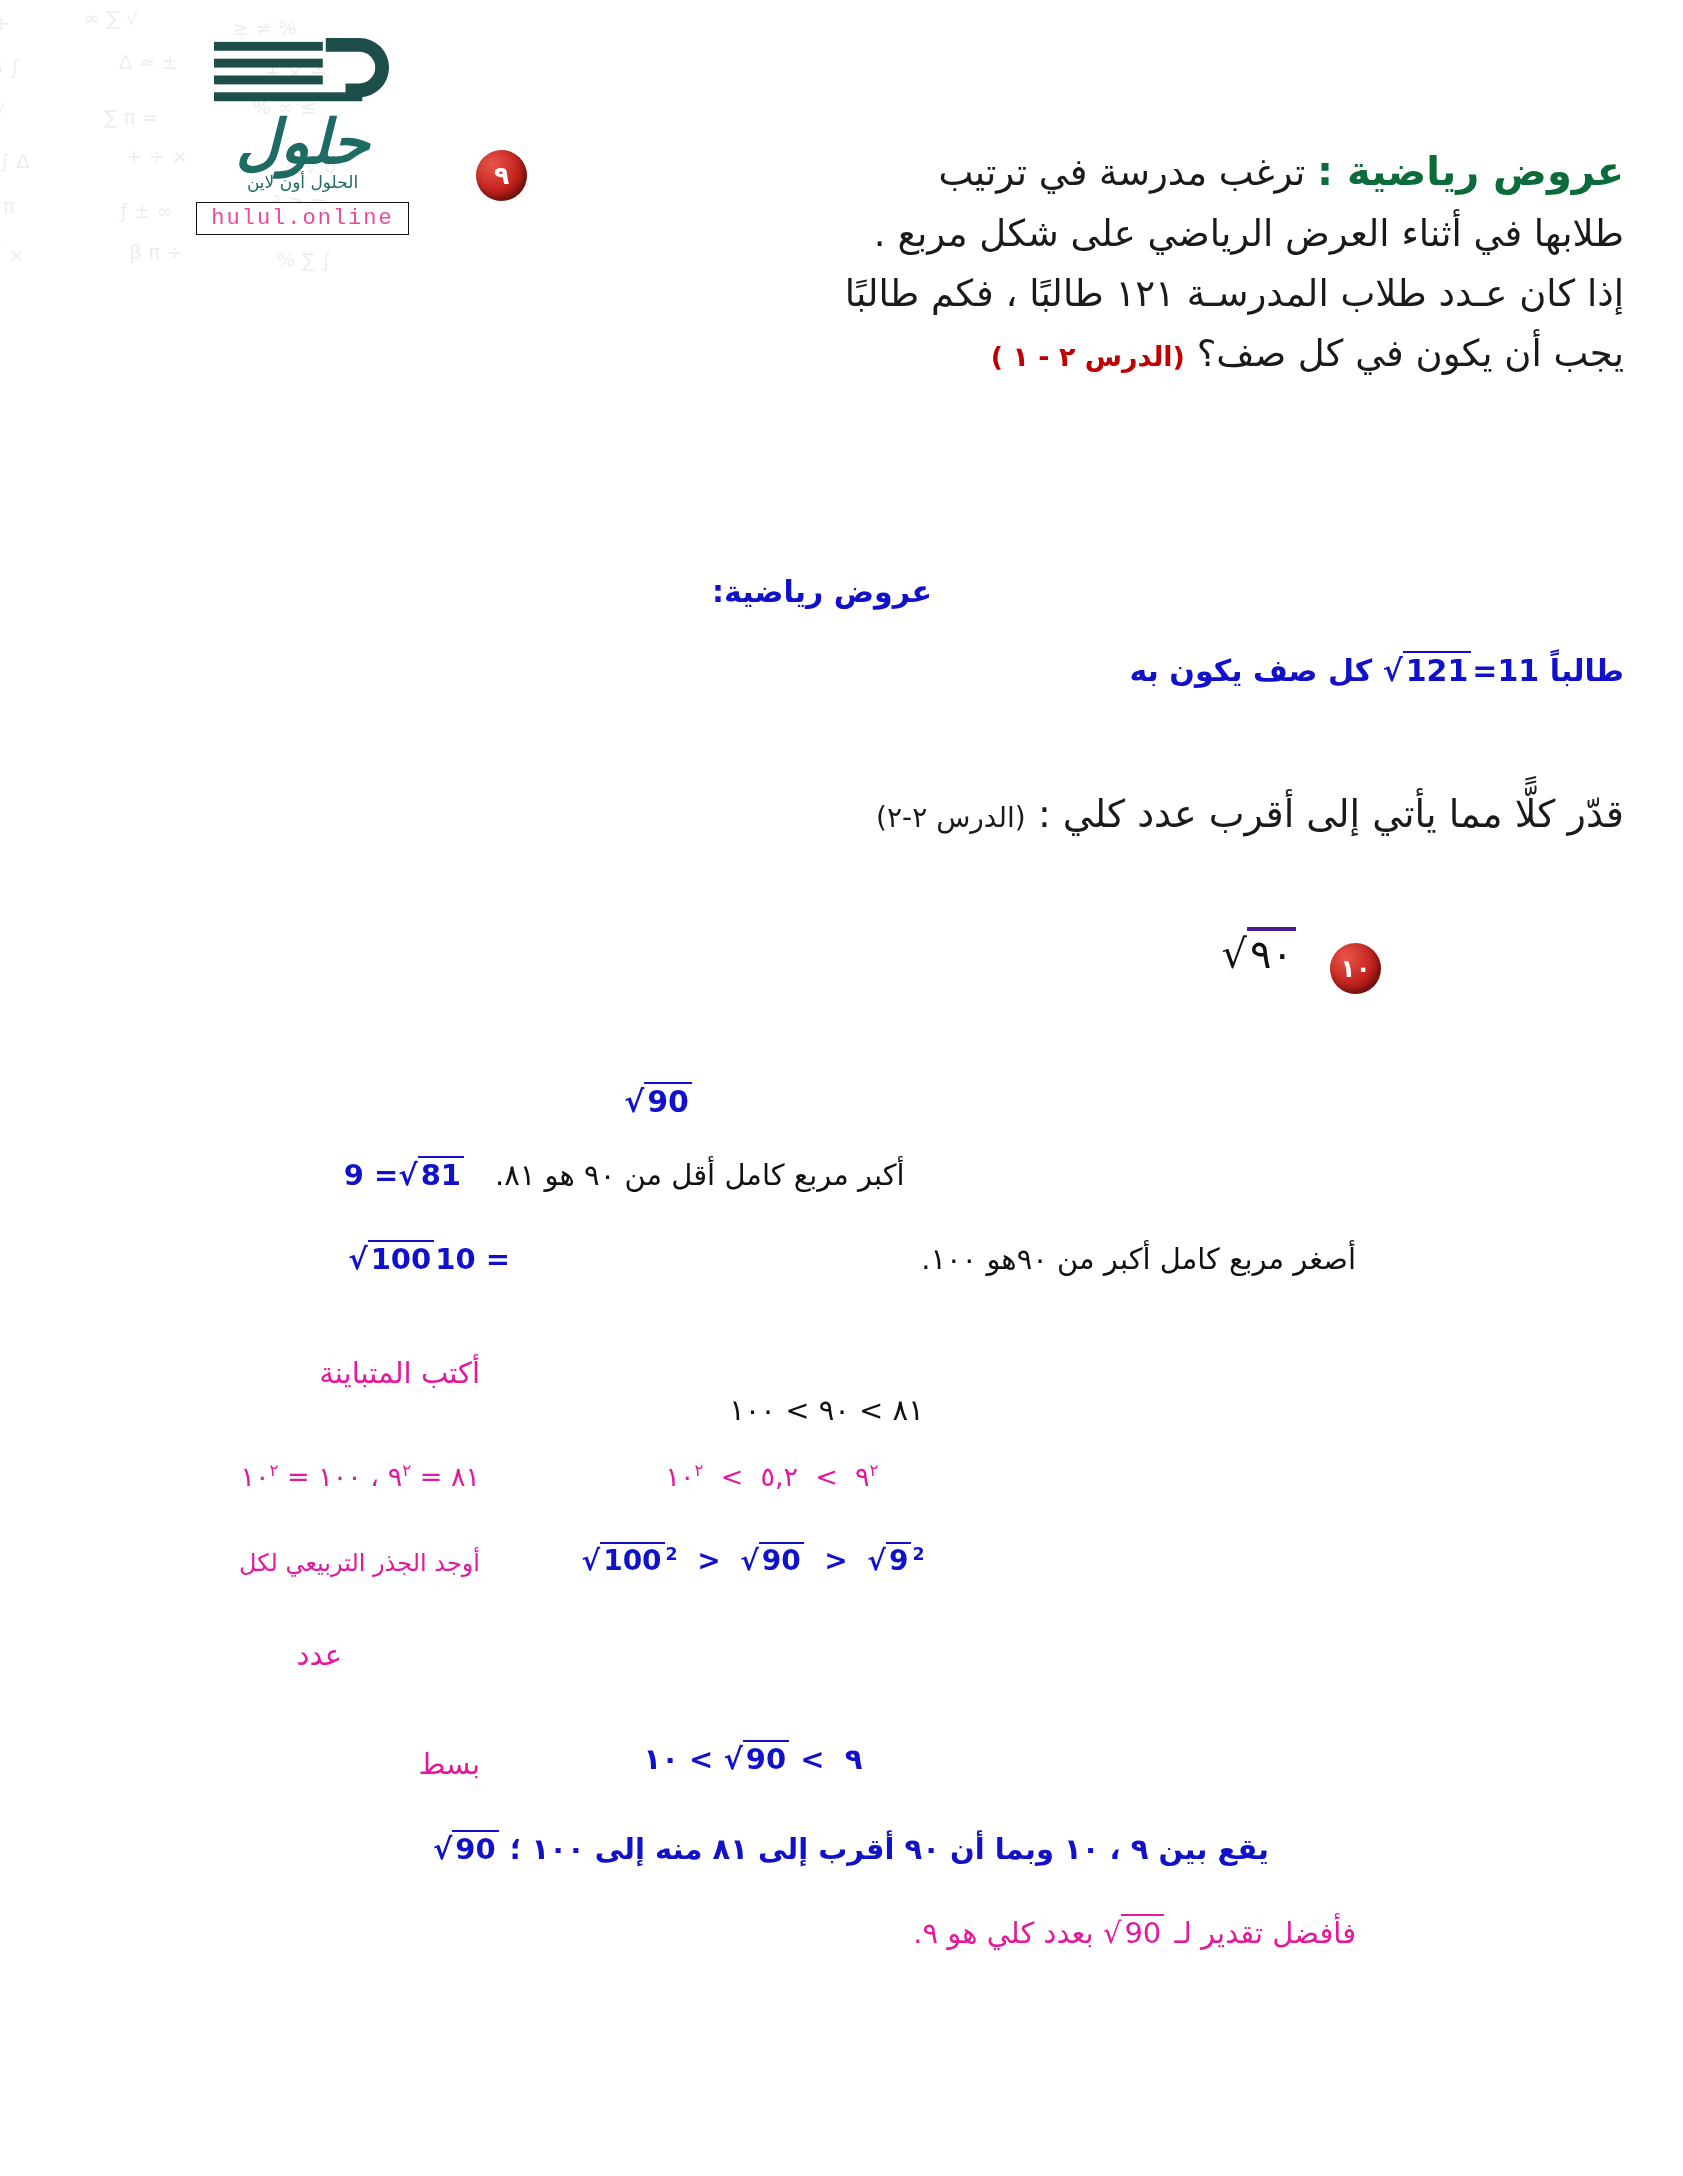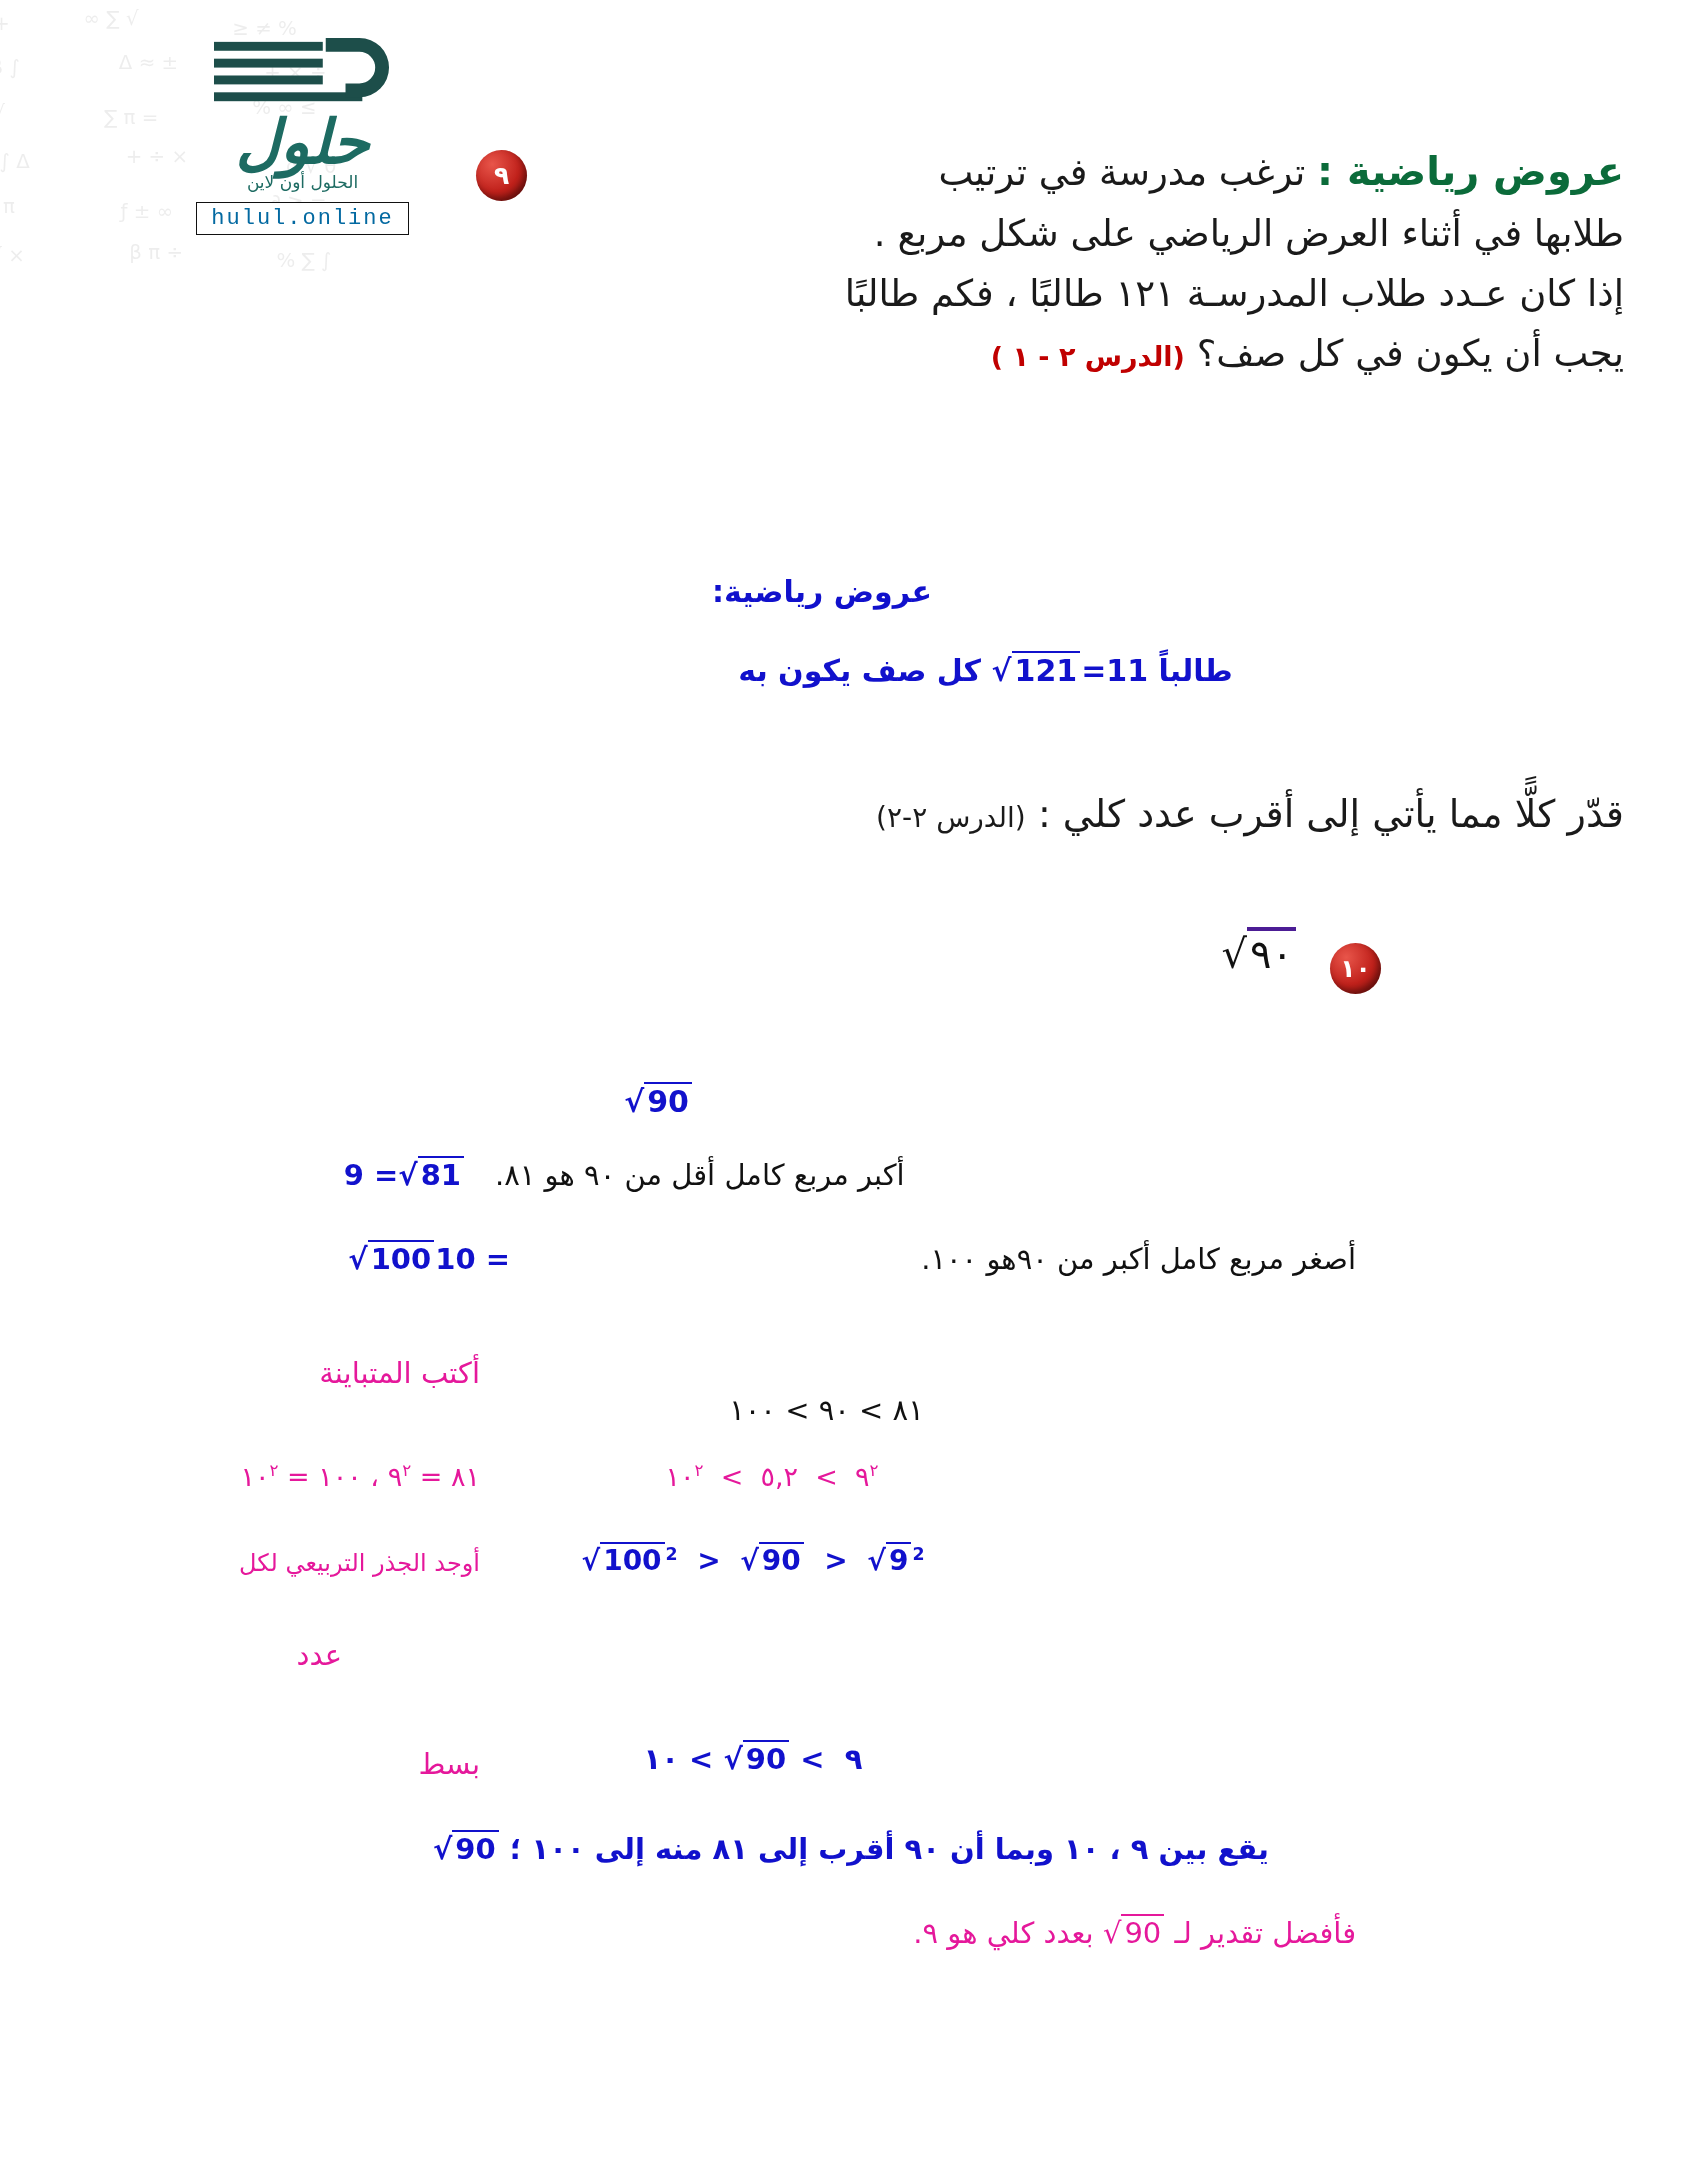--- a/index.html
+++ b/index.html
@@ -56,21 +56,21 @@
     margin-top: 2px;
   }
   .logo-url {
     display: inline-block;
     margin-top: 10px;
     border: 1px solid #111;
     padding: 3px 14px;
     font-family: "Liberation Mono", monospace;
     font-size: 22px;
     letter-spacing: 2px;
-    color: #0369a1;
+    color: #ec4899;
     background: #fff;
   }
 
   
   .abs { position: absolute; }
 
   
   .q9 {
     position: absolute;
     top: 139px;
@@ -209,21 +209,21 @@
   <div>
     <span>يجب أن يكون في كل صف؟</span>
     <span class="lesson">(الدرس ٢ - ١ )</span>
   </div>
 </div>
 
 <div class="abs sol-blue" style="top:574px; right:59px; width:1277px; text-align:center; font-size:30px;">
   <span style="display:inline-block; margin-right:327px;">عروض رياضية:</span>
 </div>
 
-<div class="abs sol-blue" style="top:653px; right:59px; width:1277px; text-align:center; font-size:30px; direction:rtl;">
+<div class="abs sol-blue" style="top:653px; right:59px; width:1277px; font-size:30px; direction:rtl;">
   <span>طالباً</span>
   <span class="rad"><span class="sym">√</span><span class="bar">121</span><span>=11</span></span>
   <span>كل صف يكون به</span>
 </div>
 
 <div class="heading-10">
   <span>قدّر كلًّا مما يأتي إلى أقرب عدد كلي :</span>
   <span class="lesson">(الدرس ٢-٢)</span>
 </div>
 

